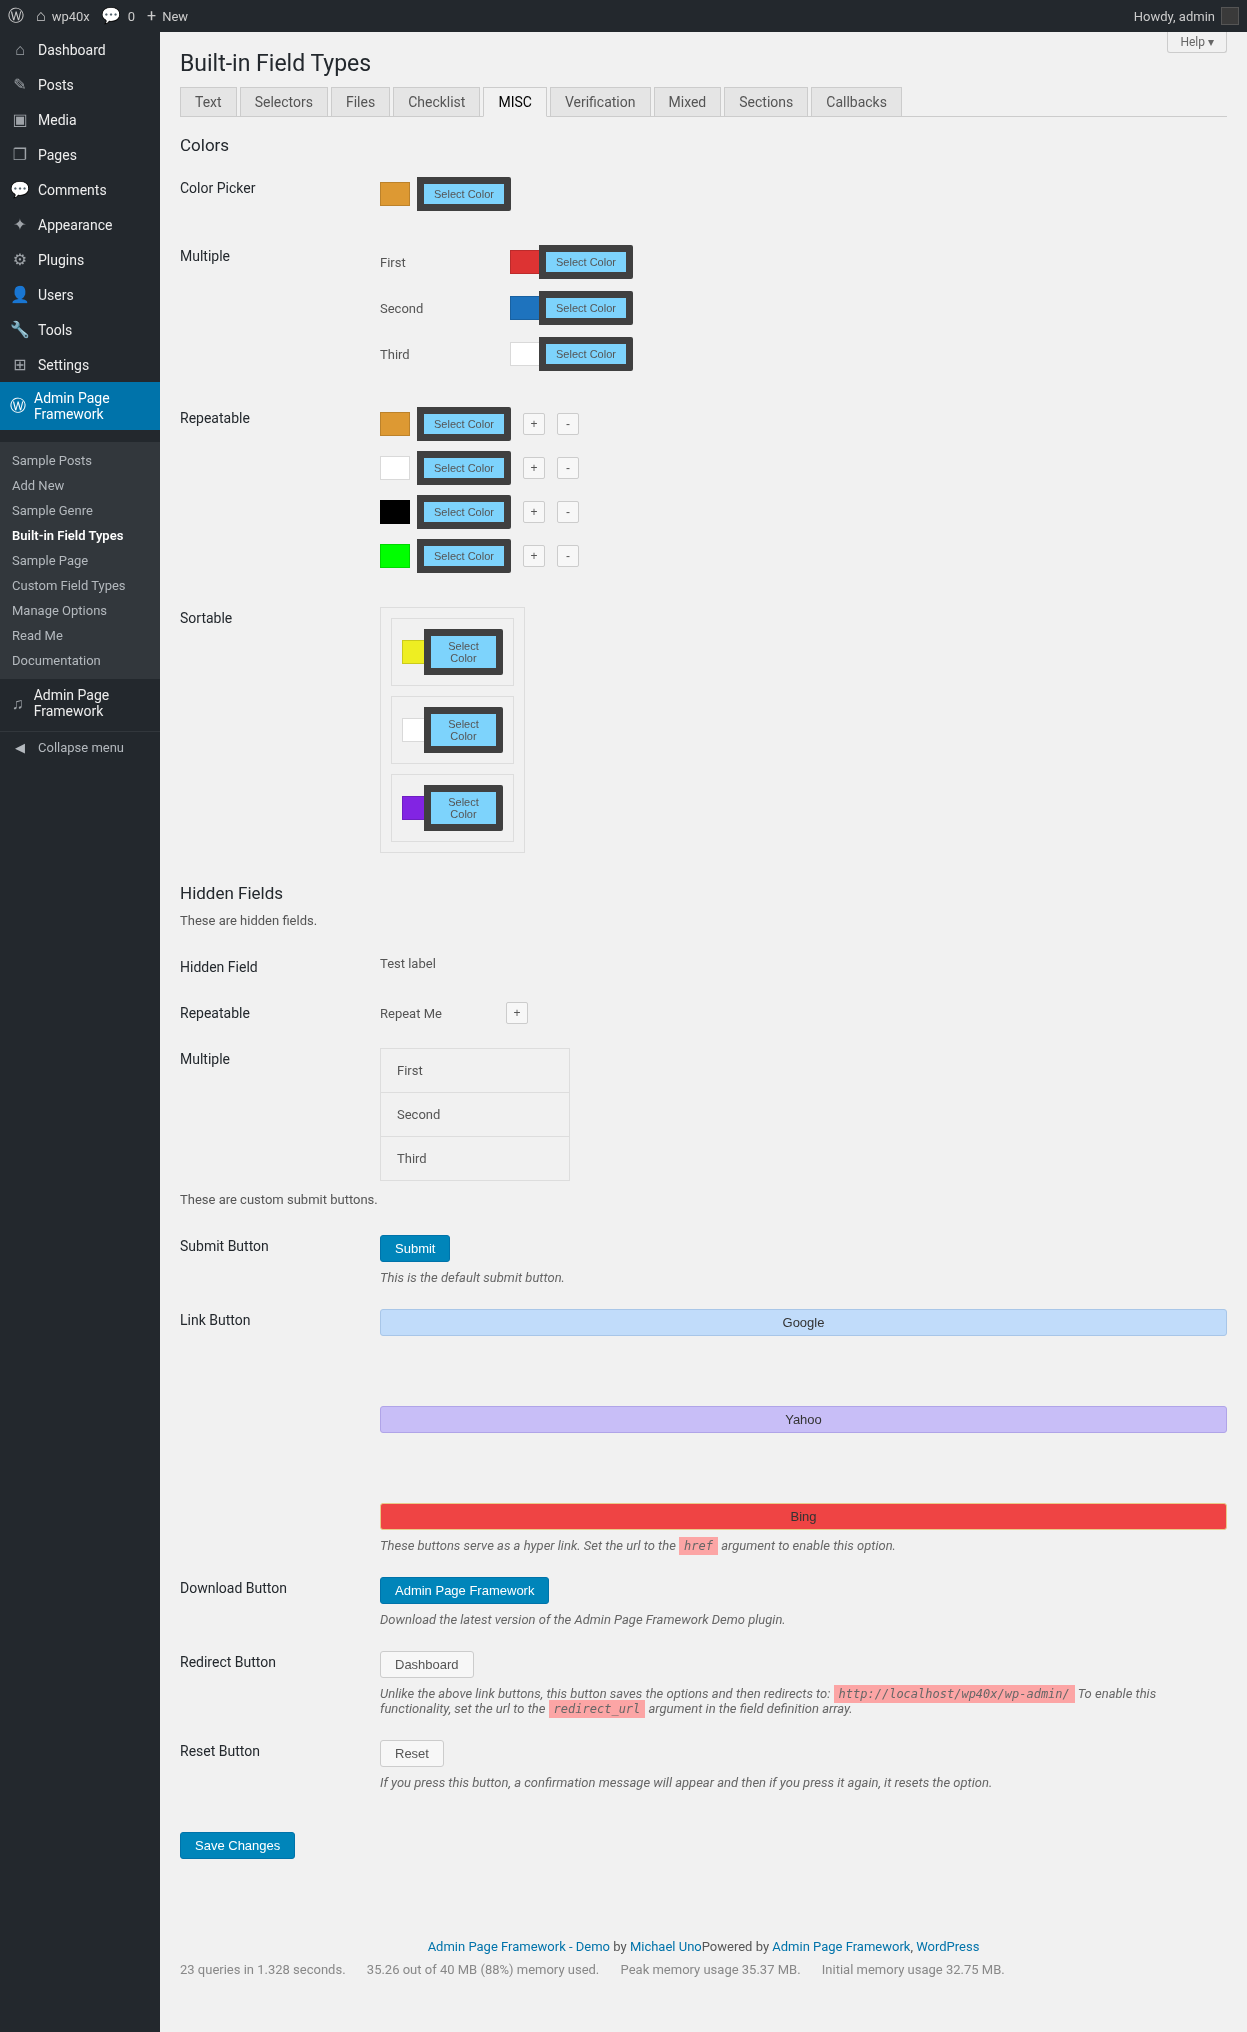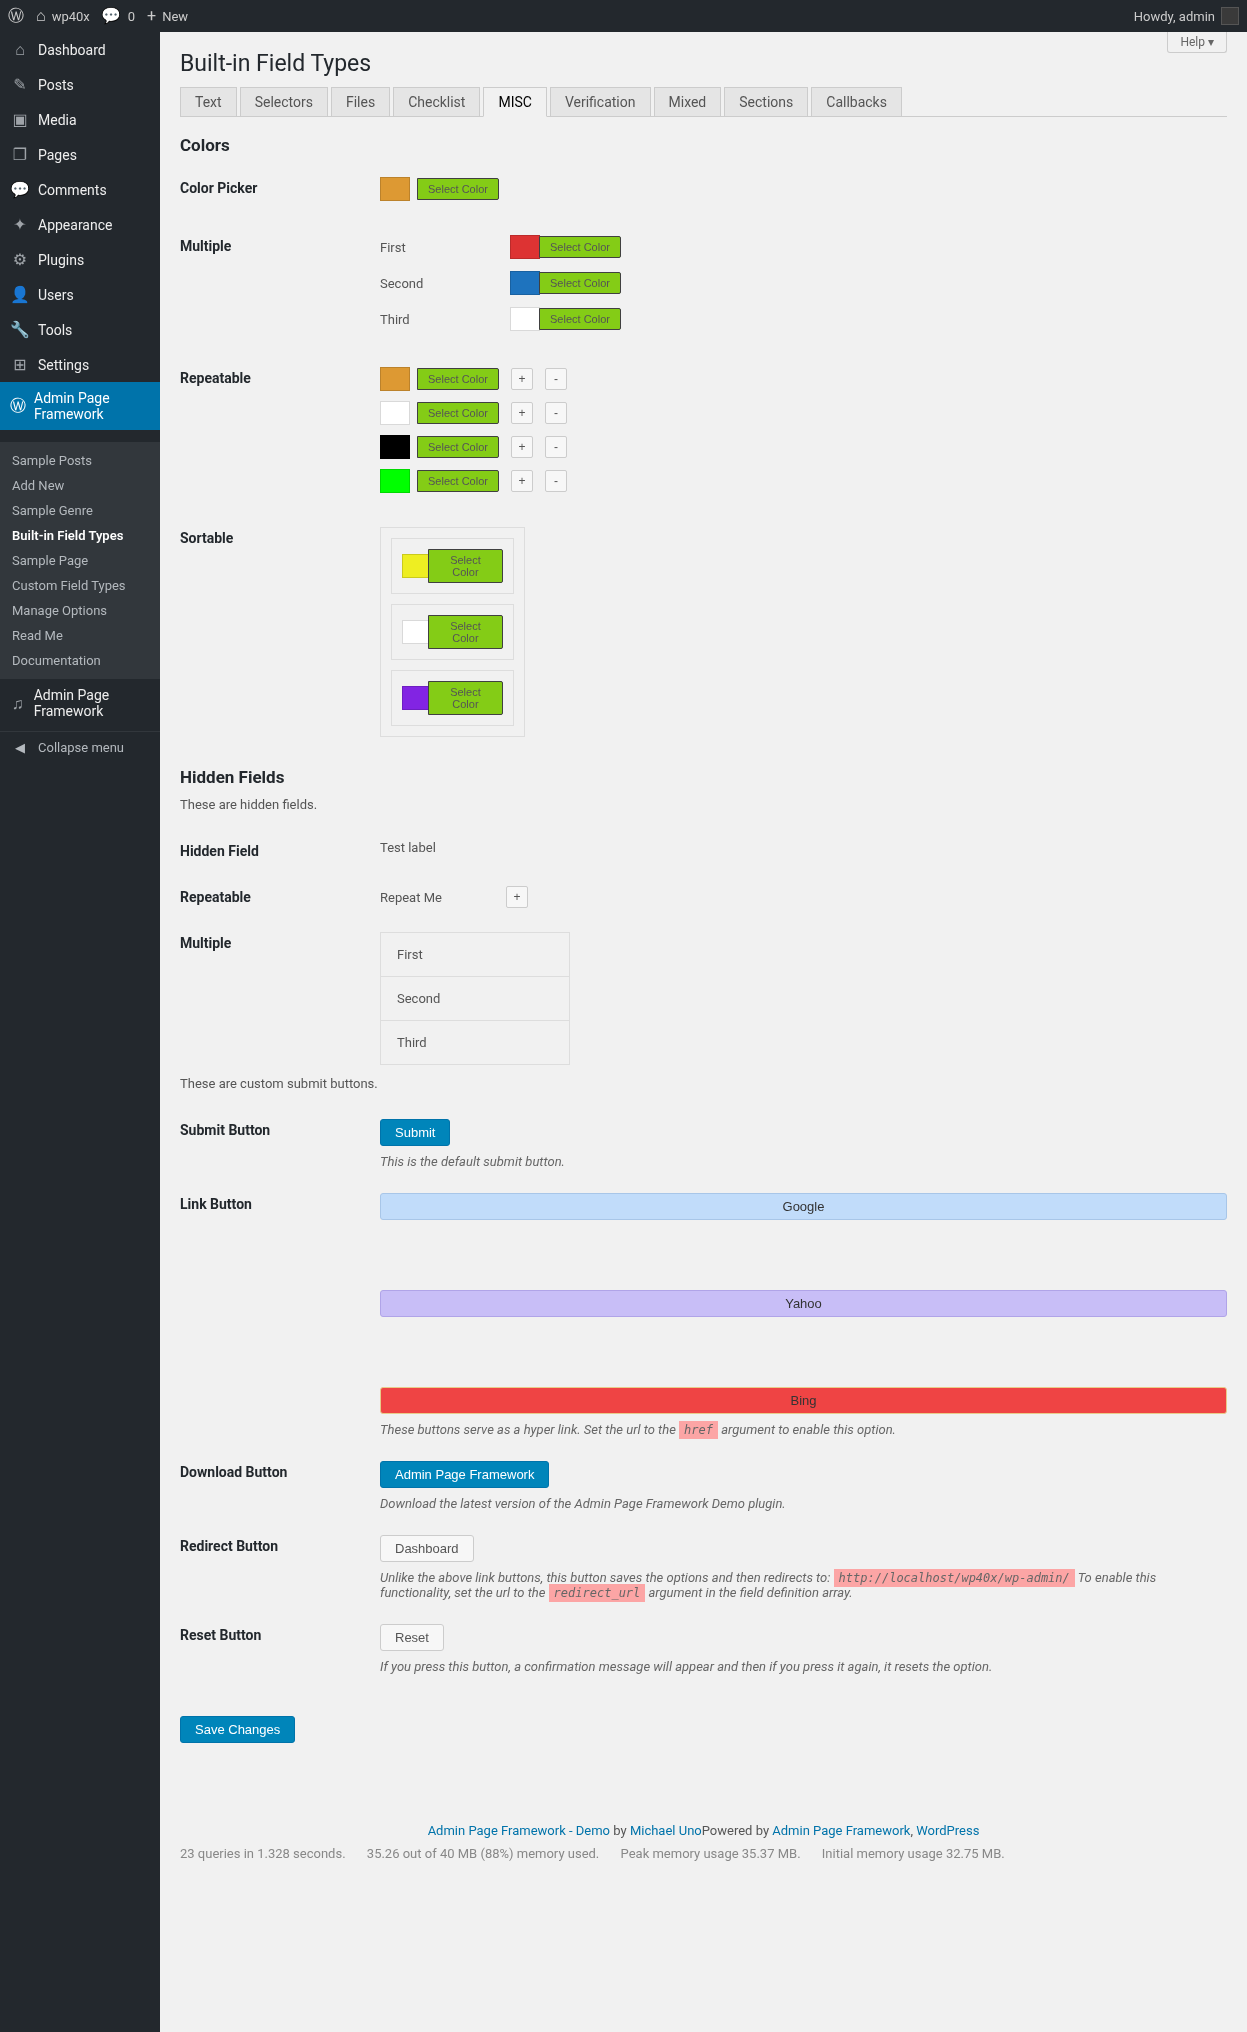--- a/index.html
+++ b/index.html
@@ -35,34 +35,34 @@
 
 
 h1.page-title { font-size: 23px; font-weight: 400; padding: 18px 0 10px; color: #23282d; }
 
 
 .nav-tabs { border-bottom: 1px solid #ccc; margin-bottom: 16px; display: flex; gap: 0; }
 .nav-tab { display: inline-block; padding: 6px 14px; margin-right: 3px; background: #e5e5e5; border: 1px solid #ccc; border-bottom: none; color: #555; font-size: 14px; cursor: pointer; }
 .nav-tab.active { background: #f1f1f1; border-bottom: 1px solid #f1f1f1; margin-bottom: -1px; color: #000; }
 
 
-h3.section { font-size: 17px; font-weight: 700; color: #23282d; margin: 18px 0 10px; }
+h3.section { font-size: 17px; font-weight: 400; color: #23282d; margin: 18px 0 10px; }
 p.section-desc { color: #555; margin-bottom: 16px; }
 
 
 .form-table { width: 100%; border-collapse: collapse; }
-.form-table th { text-align: left; vertical-align: top; padding: 15px 10px 15px 0; width: 200px; font-weight: 700; color: #23282d; font-size: 14px; }
+.form-table th { text-align: left; vertical-align: top; padding: 15px 10px 15px 0; width: 200px; font-weight: 400; color: #23282d; font-size: 14px; }
 .form-table td { vertical-align: top; padding: 12px 0; }
 
 
 .color-row { display: flex; align-items: center; gap: 8px; margin-bottom: 10px; }
 .multi-color-row { display: flex; align-items: center; gap: 70px; margin-bottom: 12px; }
 .multi-label { color: #555; width: 60px; }
 .swatch { width: 30px; height: 24px; border: 1px solid rgba(0,0,0,0.15); cursor: pointer; }
-.select-color-btn { background: #84cc16; border: 1px solid #404040; padding: 4px 10px; font-size: 11px; color: #555; cursor: pointer; border-radius: 0 2px 2px 0; margin-left: -1px; }
+.select-color-btn { background: #7dd3fc; border: 7px solid #404040; padding: 4px 10px; font-size: 11px; color: #555; cursor: pointer; border-radius: 0 2px 2px 0; margin-left: -1px; }
 .small-btn { width: 22px; height: 22px; border: 1px solid #ccc; background: #f7f7f7; font-size: 12px; cursor: pointer; margin-left: 4px; border-radius: 2px; color: #555; }
 .sortable-group { border: 1px solid #ddd; padding: 10px; width: 145px; }
 .sortable-item { padding: 10px; border: 1px solid #ddd; margin-bottom: 10px; display: flex; align-items: center; }
 .sortable-item:last-child { margin-bottom: 0; }
 
 
 .box-list { display: flex; flex-direction: column; gap: 0; width: 190px; }
 .box-item { border: 1px solid #ddd; padding: 14px 16px; color: #555; margin-bottom: -1px; cursor: move; }
 
 

